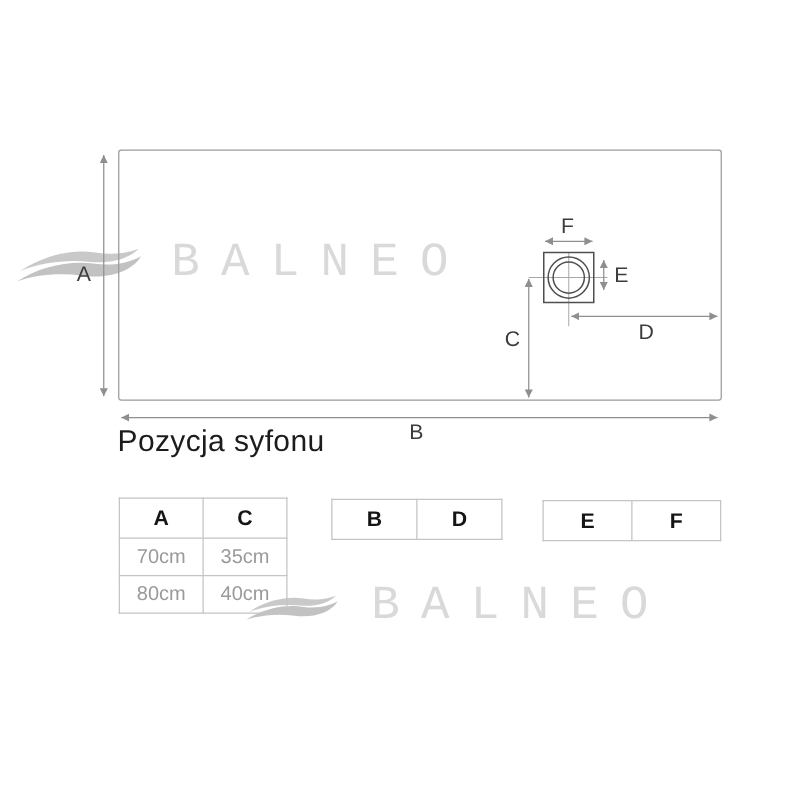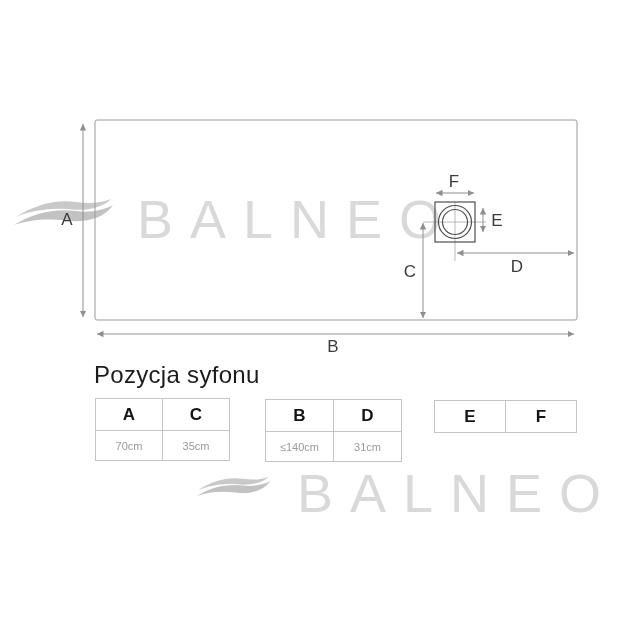--- a/index.html
+++ b/index.html
@@ -13,48 +13,48 @@
     --wave:#c9c9c9;
     --wave2:#c2c2c2;
   }
   html,body{margin:0;padding:0;background:#fff;}
   #canvas{
     position:relative;width:640px;height:640px;background:#ffffff;
     overflow:hidden;font-family:"Liberation Sans",sans-serif;
   }
   
   .wm-text{
-    position:absolute;font-family:Liberation Sans, sans-serif;
-    font-size:54px;letter-spacing:17px;line-height:1;
+    position:absolute;font-family:Liberation Mono, monospace;
+    font-size:38px;letter-spacing:17px;line-height:1;
     color:var(--watermark);white-space:nowrap;z-index:0;user-select:none;
   }
   .wave{position:absolute;z-index:0;}
   
   #diagram-svg{position:absolute;left:0;top:0;z-index:1;}
   .dimline{stroke:var(--line);stroke-width:1;fill:none;}
   .centerline{stroke:#a8a8a8;stroke-width:0.8;fill:none;}
   .drawline{stroke:var(--drawing);stroke-width:1.2;fill:none;}
   .tray{stroke:#9b9b9b;stroke-width:1;fill:none;}
   
   .dim-label{
     position:absolute;z-index:2;transform:translate(-50%,-50%);
     font-size:17px;font-weight:500;color:var(--label);line-height:1;
   }
   
   #heading{
-    position:absolute;left:94px;top:361px;z-index:2;
+    position:absolute;left:94px;top:340px;z-index:2;
     font-size:24px;color:#1c1c1c;font-weight:400;letter-spacing:0.3px;
   }
   
   .dims-table{position:absolute;z-index:2;border-collapse:collapse;background:transparent;table-layout:fixed;}
   .dims-table th,.dims-table td{
     border:1px solid var(--table-border);text-align:center;padding:0 4px;
   }
   .dims-table th{height:31px;font-size:17px;font-weight:700;color:var(--header-text);}
-  .dims-table td{height:29px;font-size:11px;font-weight:400;color:var(--cell-text);}
+  .dims-table td{height:29px;font-size:16px;font-weight:400;color:var(--cell-text);}
   #table-ac{left:95px;top:398px;width:135px;}
   #table-bd{left:265px;top:399px;width:137px;}
   #table-ef{left:434px;top:400px;width:143px;}
 </style>
 </head>
 <body>
 
 <div id="canvas">
 
   <svg class="wave" style="left:13px;top:197px;" width="102" height="32" viewBox="0 0 100 32">
@@ -105,32 +105,32 @@
   <table class="dims-table" id="table-ac">
     <tbody>
         <tr>
       <th>A</th>
       <th>C</th>
     </tr>
     <tr>
       <td>70cm</td>
       <td>35cm</td>
     </tr>
+    <tr>
+      <td>80cm</td>
+      <td>40cm</td>
+    </tr>
   </tbody>
     </table>
 
   <table class="dims-table" id="table-bd">
     <tbody>
         <tr>
       <th>B</th>
       <th>D</th>
-    </tr>
-    <tr>
-      <td>≤140cm</td>
-      <td>31cm</td>
     </tr>
   </tbody>
     </table>
 
   <table class="dims-table" id="table-ef">
     <tbody>
         <tr>
       <th>E</th>
       <th>F</th>
     </tr>

